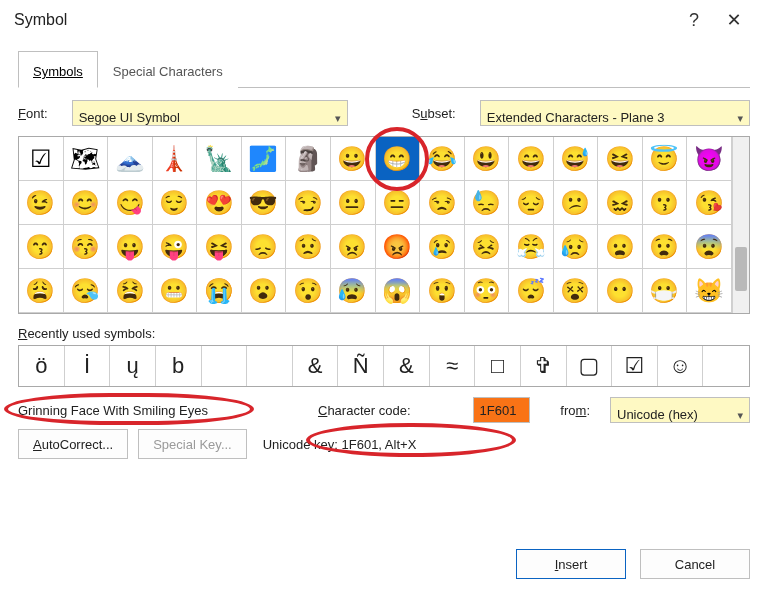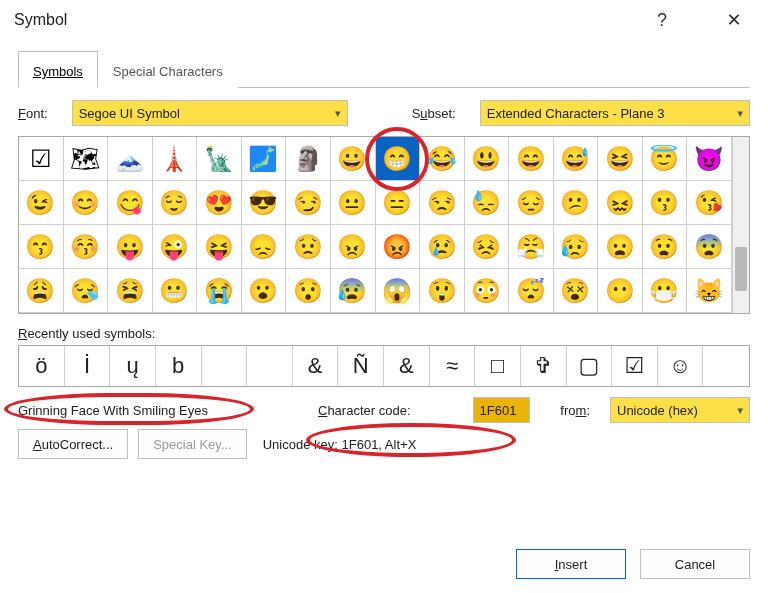--- a/index.html
+++ b/index.html
@@ -11,21 +11,20 @@
     color: #222;
     width: 768px;
     height: 593px;
     overflow: hidden;
   }
   .titlebar {
     display: flex;
     align-items: center;
     padding: 8px 14px 4px 14px;
     height: 36px;
-    gap: 32px;
   }
   .titlebar .title { flex: 1; font-size: 16px; }
   .titlebar .help { width: 40px; text-align: center; font-size: 18px; color: #333; }
   .titlebar .close { width: 40px; text-align: center; font-size: 18px; color: #333; }
 
   .tabs {
     display: flex;
     padding: 14px 18px 0 18px;
     gap: 0;
   }
@@ -53,25 +52,25 @@
   .row {
     display: flex;
     align-items: center;
     padding: 12px 18px 6px 18px;
     gap: 24px;
   }
   .label { white-space: nowrap; }
   .u { text-decoration: underline; }
   .combo {
     display: flex;
-    align-items: center;
+    align-items: flex-end;
     border: 1px solid #bfbfbf;
     height: 26px;
     padding: 0 6px;
-    background: #fde047;
+    background: #fef9c3;
     flex: 1;
     justify-content: space-between;
   }
   .combo .chev { font-size: 11px; color: #555; }
   
   .grid-wrap {
     margin: 4px 18px 0 18px;
     border: 1px solid #a9a9a9;
     display: flex;
     position: relative;
@@ -156,21 +155,21 @@
     display: flex;
     align-items: center;
     gap: 20px;
   }
   .textfield {
     border: 1px solid #bfbfbf;
     height: 26px;
     padding: 0 6px;
     display: flex;
     align-items: center;
-    background: #eab308;
+    background: #f97316;
     margin-left: 42px;
   }
   .btn {
     border: 1px solid #bfbfbf;
     background: #fdfdfd;
     height: 30px;
     padding: 0 14px;
     display: inline-flex;
     align-items: center;
     justify-content: center;

